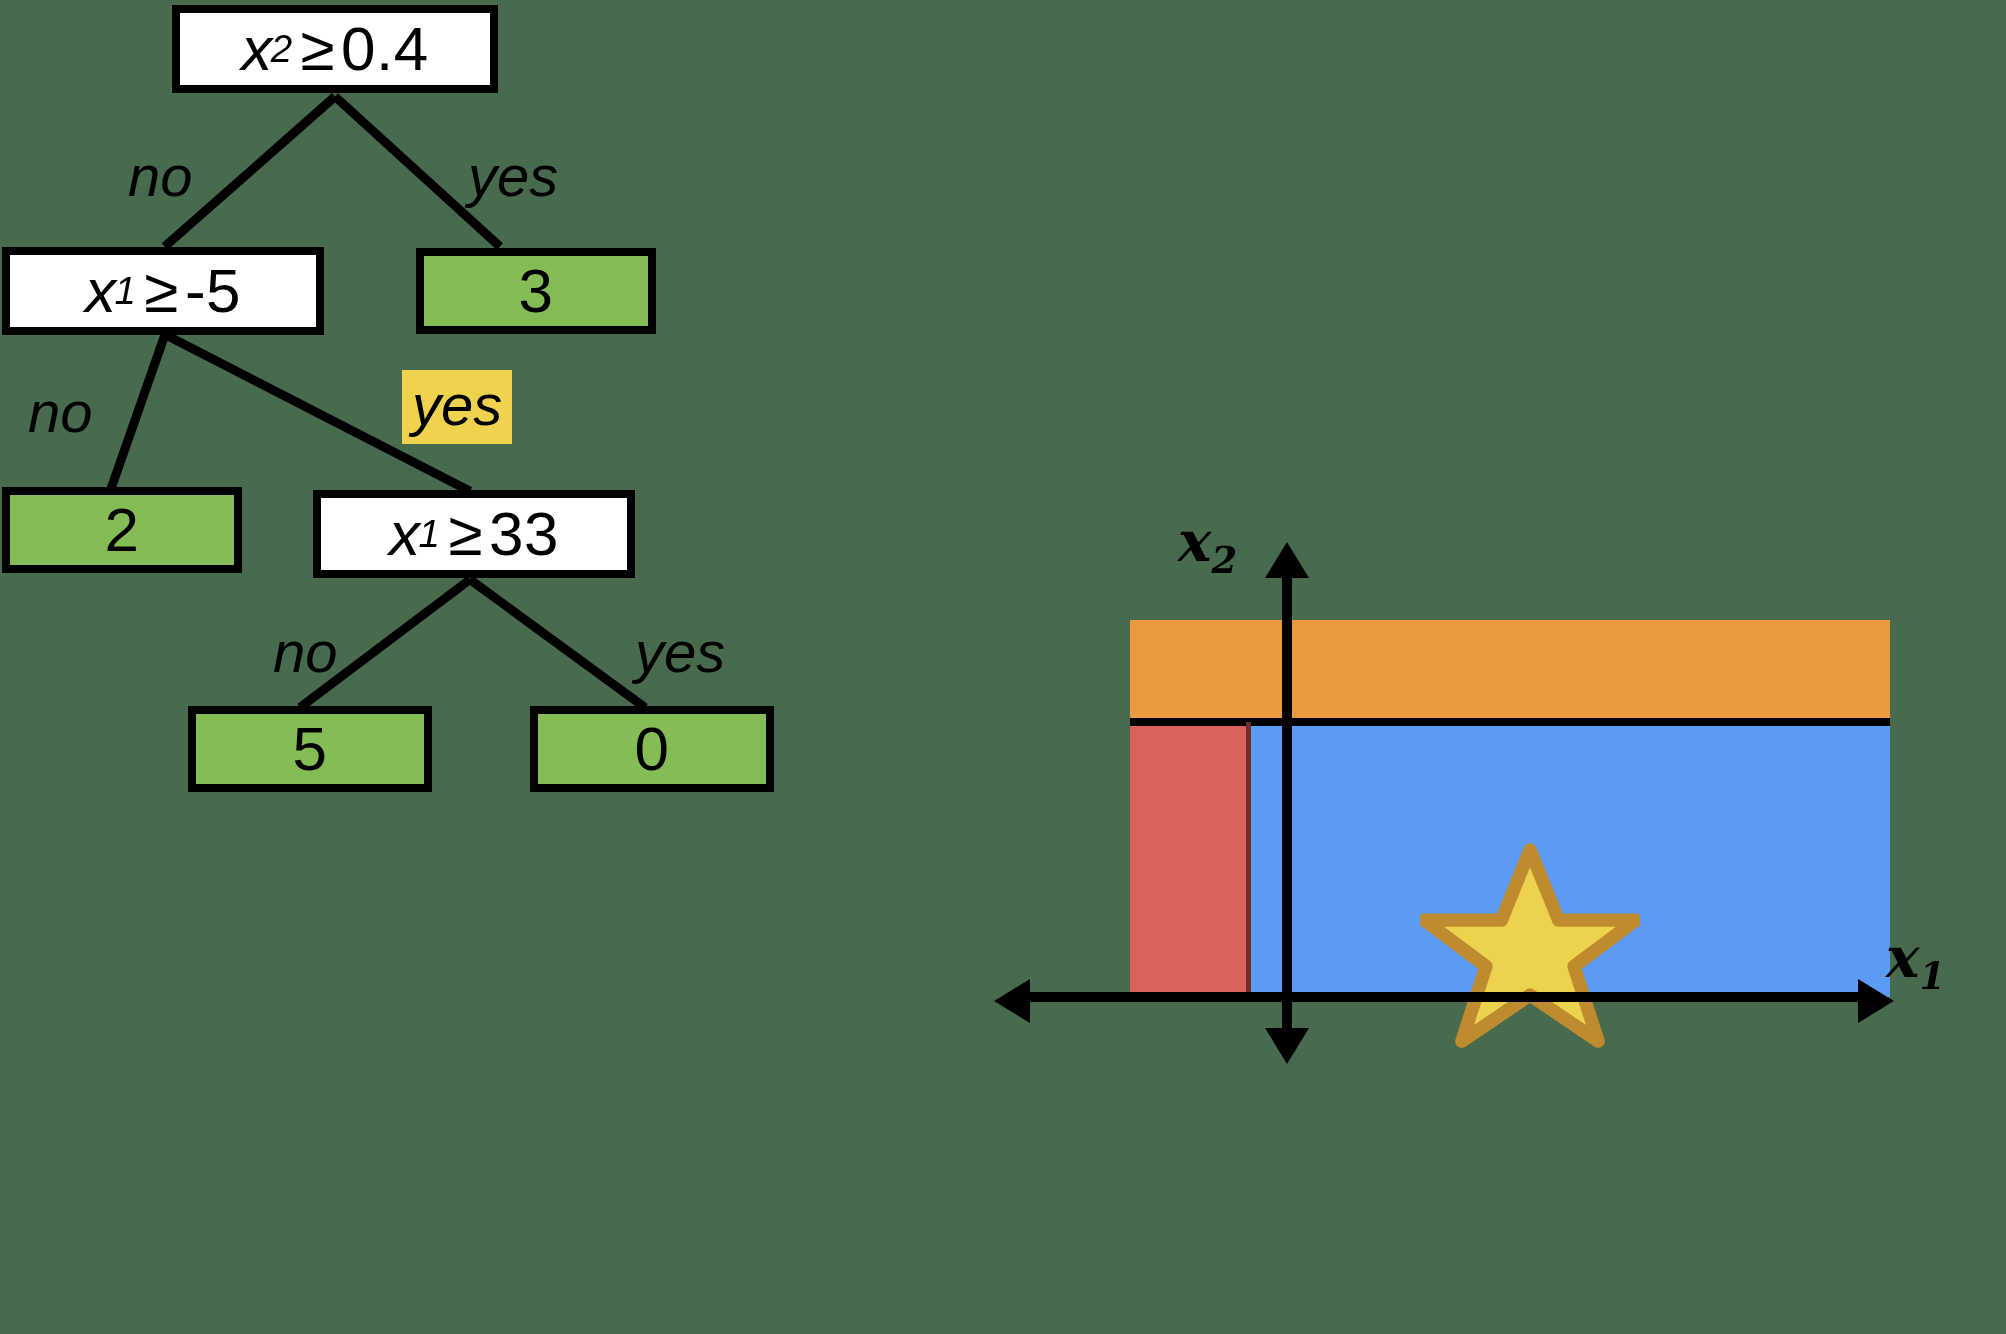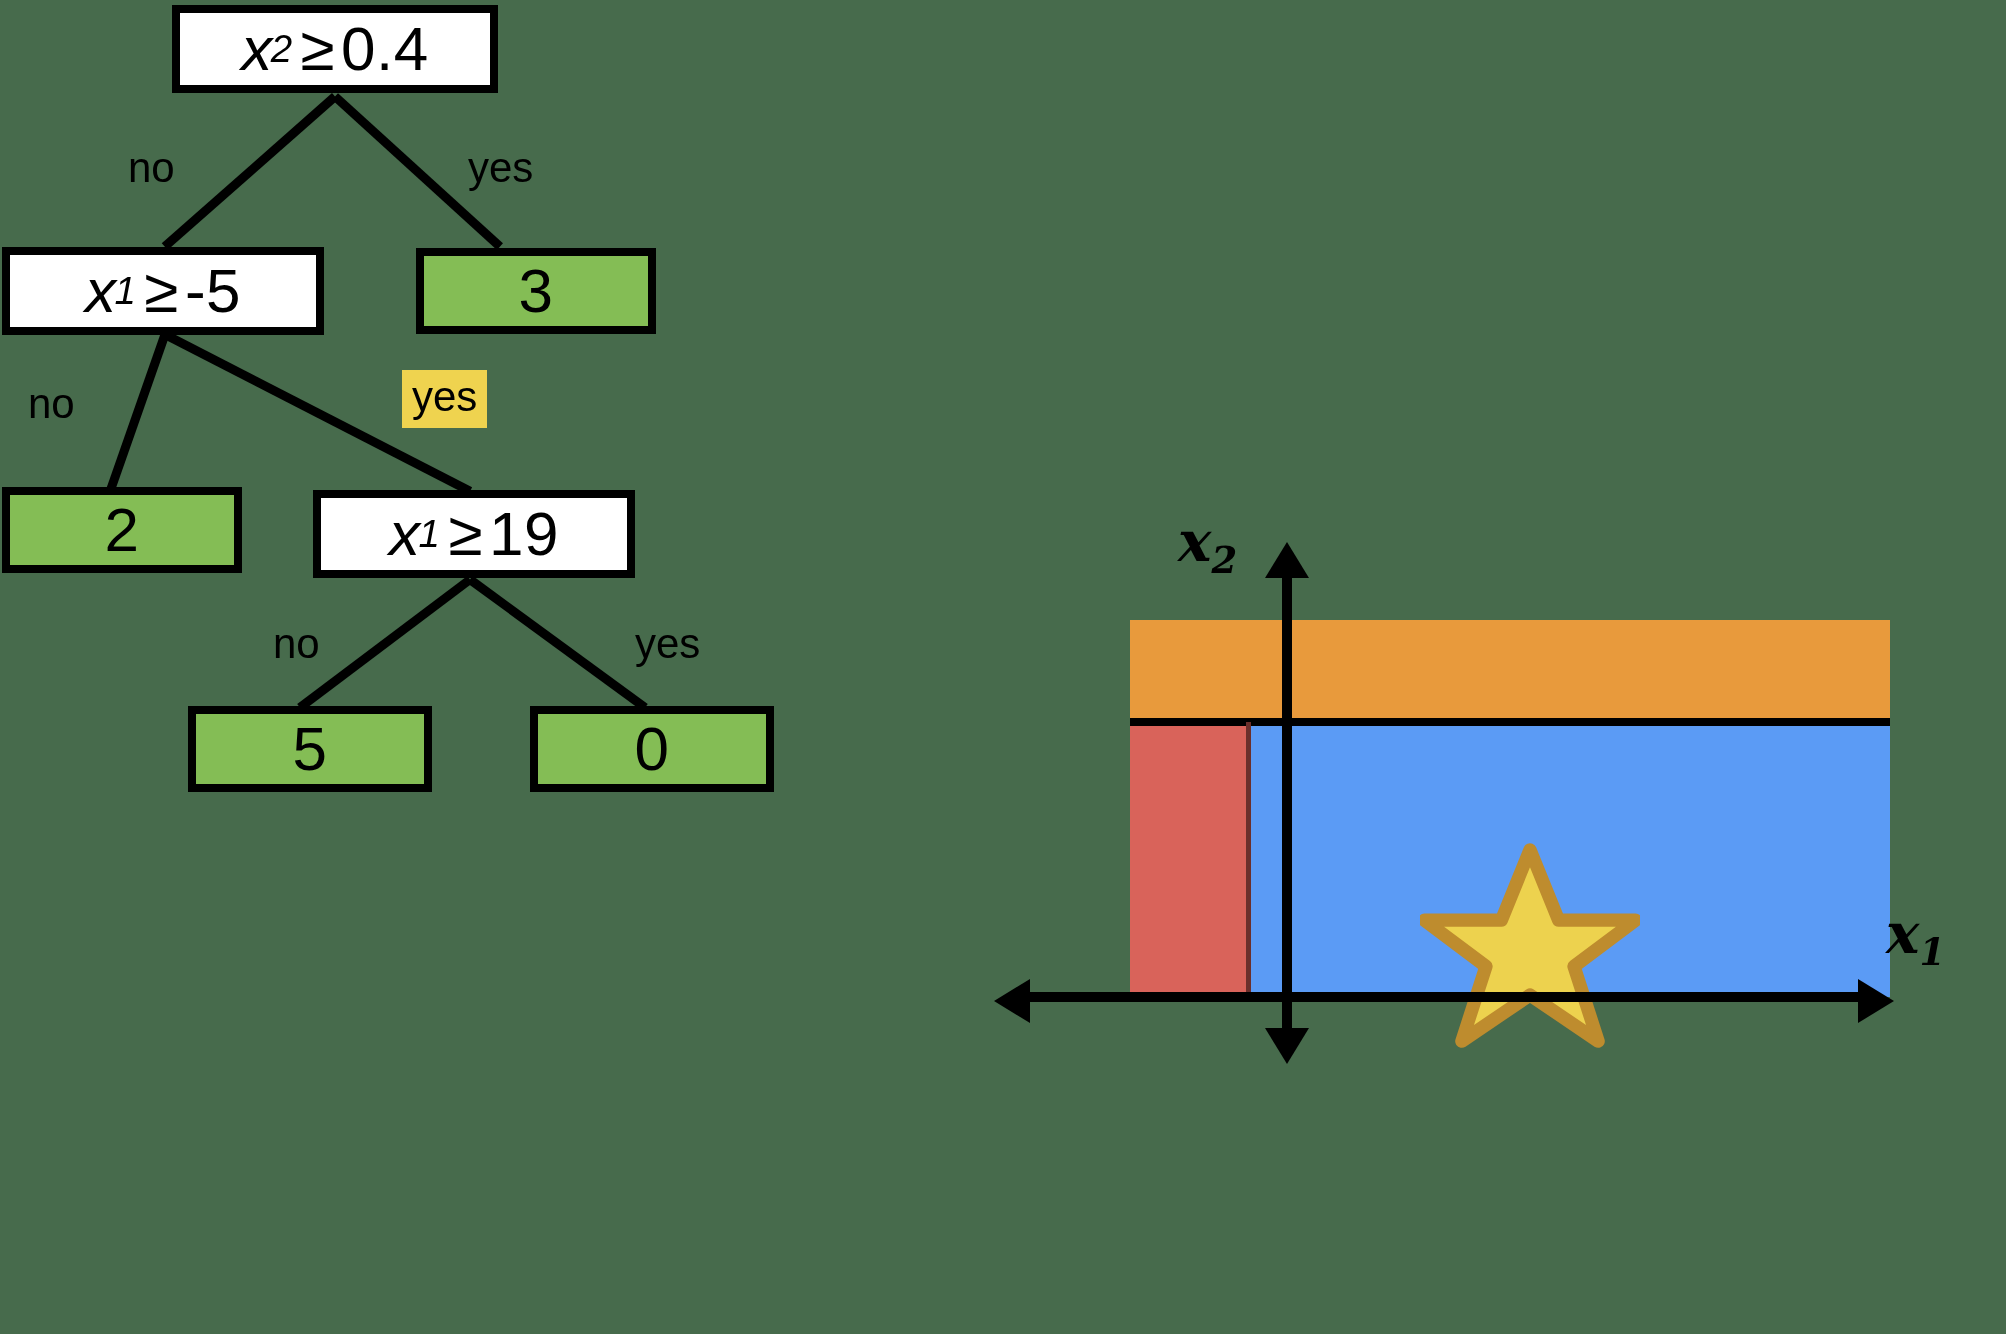--- a/index.html
+++ b/index.html
@@ -50,25 +50,26 @@
   .edge {
     position: absolute;
     background: #000000;
     height: 9px;
     transform-origin: 0 50%;
     z-index: 2;
   }
 
   .edge-label {
     position: absolute;
-    font-size: 42px;
+    font-size: 58px;
     color: #000000;
     line-height: 1;
     z-index: 5;
     white-space: nowrap;
+    font-style: italic;
   }
   .edge-label.highlight {
     background: #efd34f;
     padding: 6px 10px 10px 10px;
   }
 
   
   #plot {
     position: absolute;
     left: 1130px;
@@ -143,21 +144,21 @@
   </div>
 
   <div class="node leaf" style="left:2px; top:487px; width:240px; height:86px;">
     <span>2</span>
   </div>
 
   <div class="node internal" style="left:313px; top:490px; width:322px; height:88px;">
     <span class="var">x</span>
       <span class="sub">1</span>
       <span class="op">≥</span>
-      <span>19</span>
+      <span>33</span>
   </div>
 
   <div class="node leaf" style="left:188px; top:706px; width:244px; height:86px;">
     <span>5</span>
   </div>
 
   <div class="node leaf" style="left:530px; top:706px; width:244px; height:86px;">
     <span>0</span>
   </div>
 
@@ -189,19 +190,19 @@
     <div class="axis" style="left:152px; top:-48px; width:10px; height:462px;"></div>
     <div class="arrowhead" style="left:135px; top:-78px; border-left:22px solid transparent; border-right:22px solid transparent; border-bottom:36px solid #000000;"></div>
     <div class="arrowhead" style="left:135px; top:408px; border-left:22px solid transparent; border-right:22px solid transparent; border-top:36px solid #000000;"></div>
     <div class="axis-label" style="left:48px; top:-112px;">
       <span>x</span><span class="sub">2</span>
     </div>
 
     <div class="axis" style="left:-100px; top:372px; width:830px; height:10px;"></div>
     <div class="arrowhead" style="left:728px; top:359px; border-top:22px solid transparent; border-bottom:22px solid transparent; border-left:36px solid #000000;"></div>
     <div class="arrowhead" style="left:-136px; top:359px; border-top:22px solid transparent; border-bottom:22px solid transparent; border-right:36px solid #000000;"></div>
-    <div class="axis-label" style="left:756px; top:280px;">
+    <div class="axis-label" style="left:756px; top:304px;">
       <span>x</span><span class="sub">1</span>
     </div>
 
   </div>
 
 </div>
 
 </body></html>

